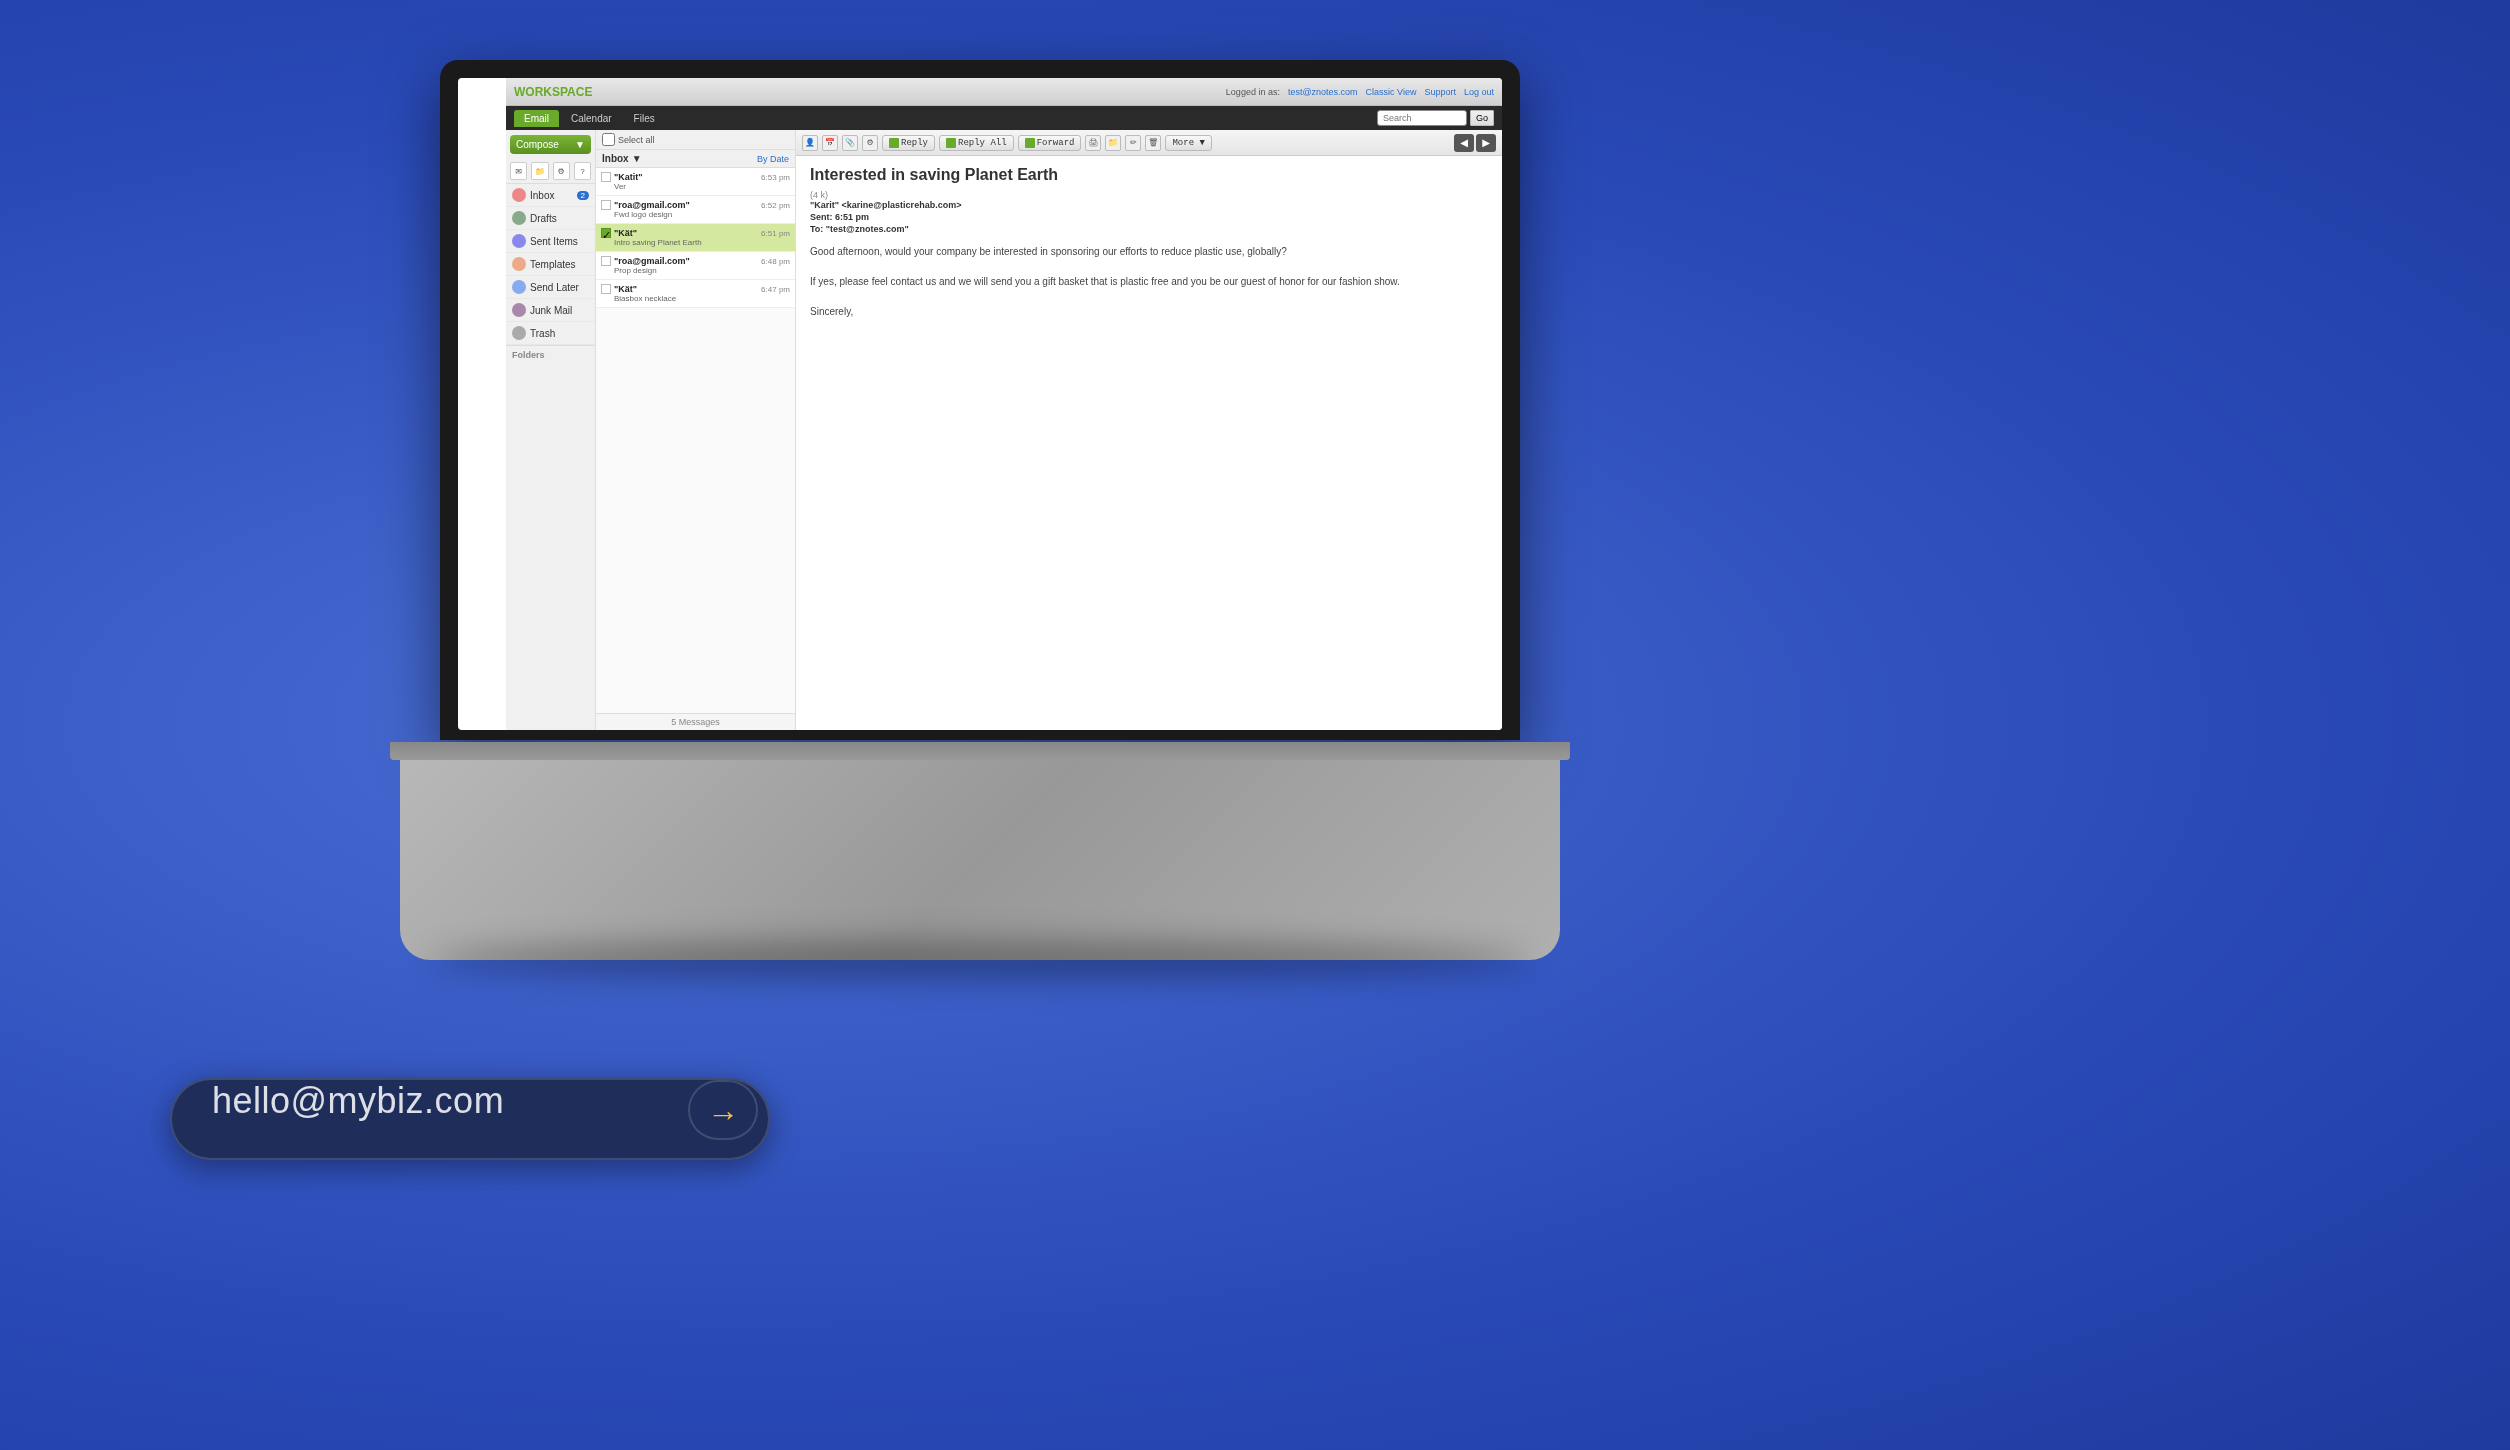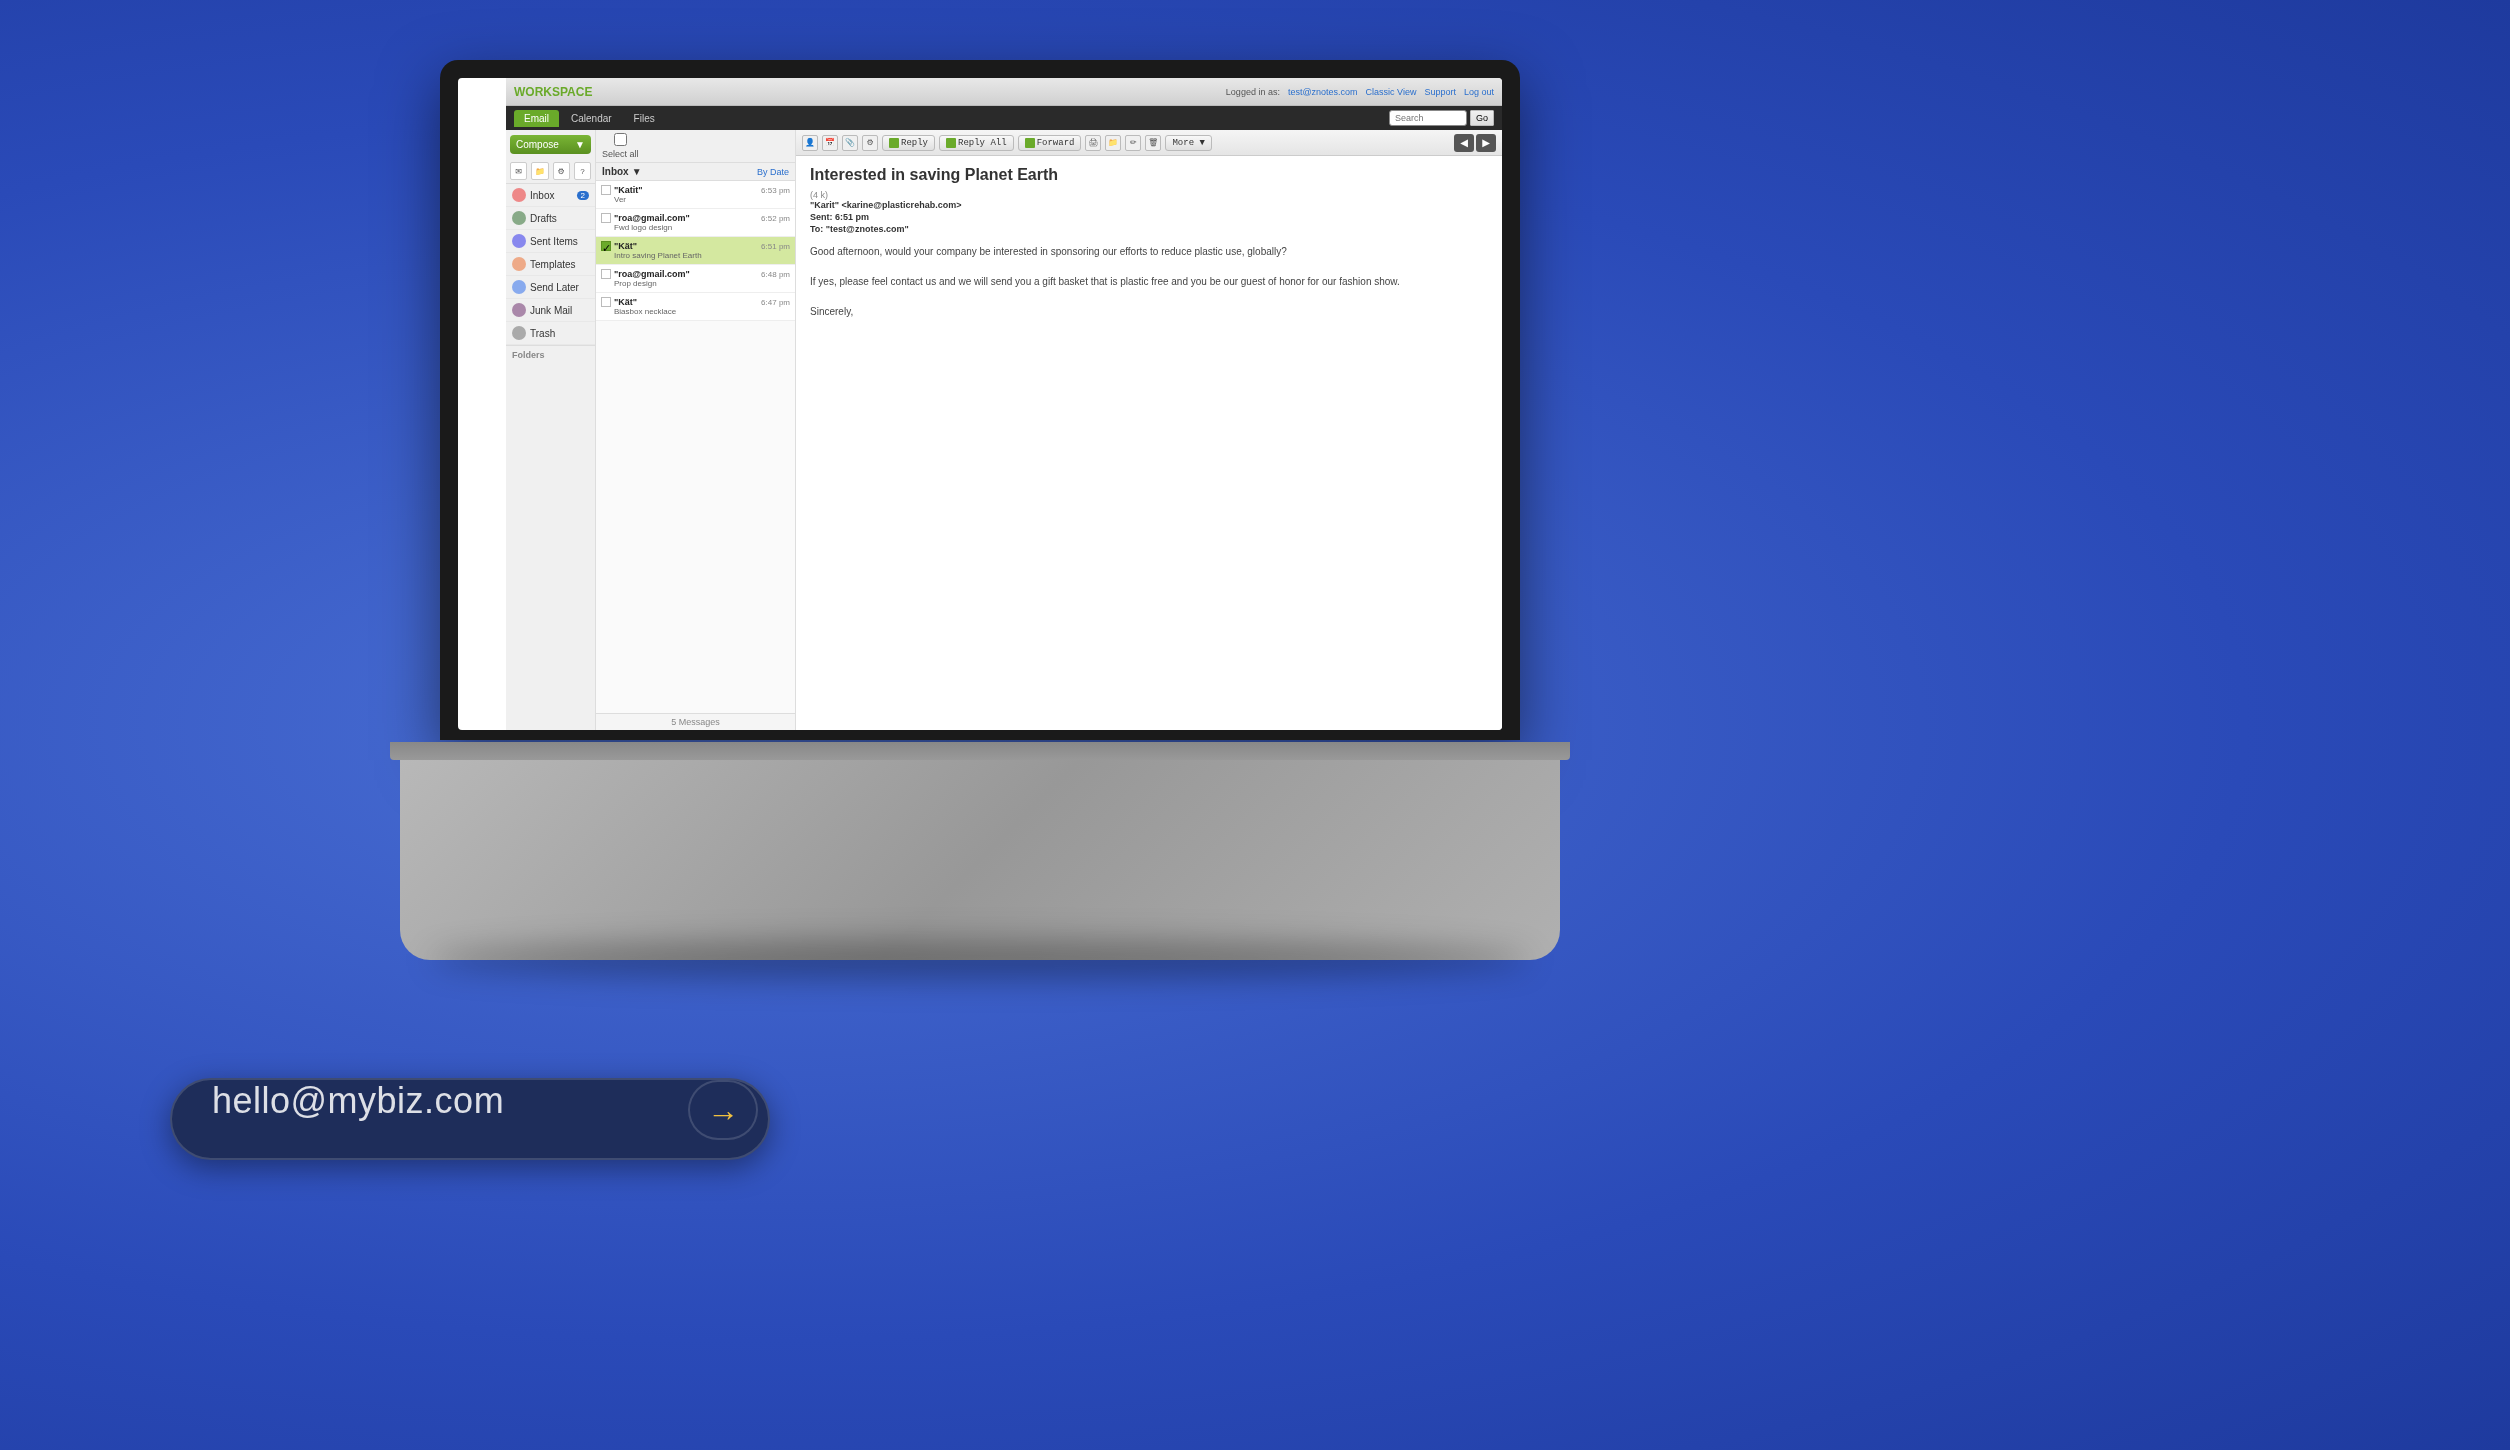--- a/index.html
+++ b/index.html
@@ -263,21 +263,20 @@
       background: #f0f0f0;
       border-bottom: 1px solid #ddd;
       font-size: 9px;
     }
 
     .select-all {
       display: flex;
       align-items: center;
       gap: 3px;
       color: #555;
-      flex-direction: column;
     }
 
     .inbox-label {
       display: flex;
       align-items: center;
       gap: 3px;
       font-weight: bold;
       color: #333;
       font-size: 10px;
     }
@@ -533,21 +532,21 @@
             <a>Log out</a>
           </div>
         </div>
 
         <div class="email-nav">
           <div class="email-nav-tab active">Email</div>
           <div class="email-nav-tab">Calendar</div>
           <div class="email-nav-tab">Files</div>
 
           <div class="toolbar-search" style="margin-left:auto;">
-            <input type="text" style="width: 78px; font-size: 9px; border: 1px solid rgb(136, 136, 136); border-radius: 3px; padding: 2px 5px; background: rgb(255, 255, 255);" placeholder="Search">
+            <input type="text" style="width: 90px; font-size: 9px; border: 1px solid rgb(136, 136, 136); border-radius: 3px; padding: 2px 5px; background: rgb(255, 255, 255);" placeholder="Search">
             <button class="toolbar-search-btn">Go</button>
           </div>
         </div>
 
         <div class="email-main">
 
           <div class="email-sidebar">
             <button class="compose-btn">
               <span>Compose</span>
               <span>▼</span>

